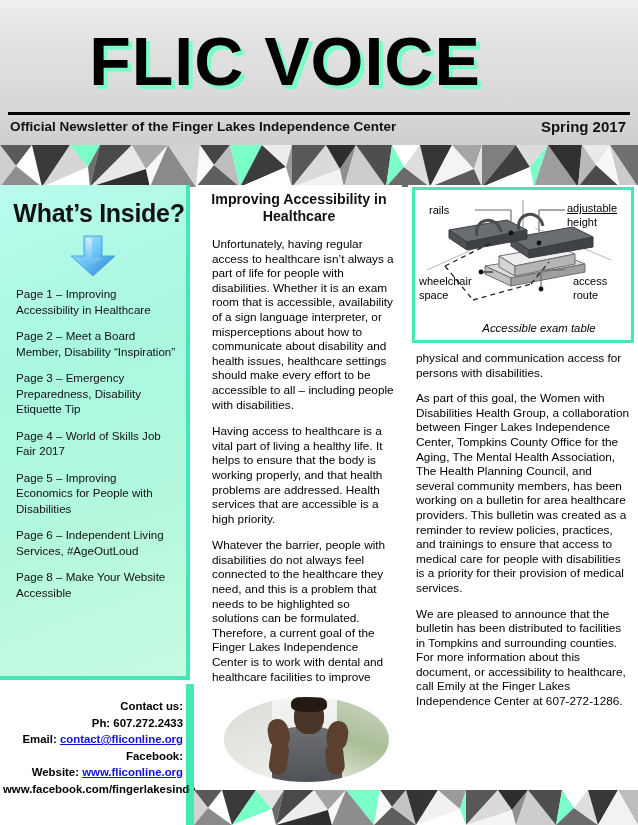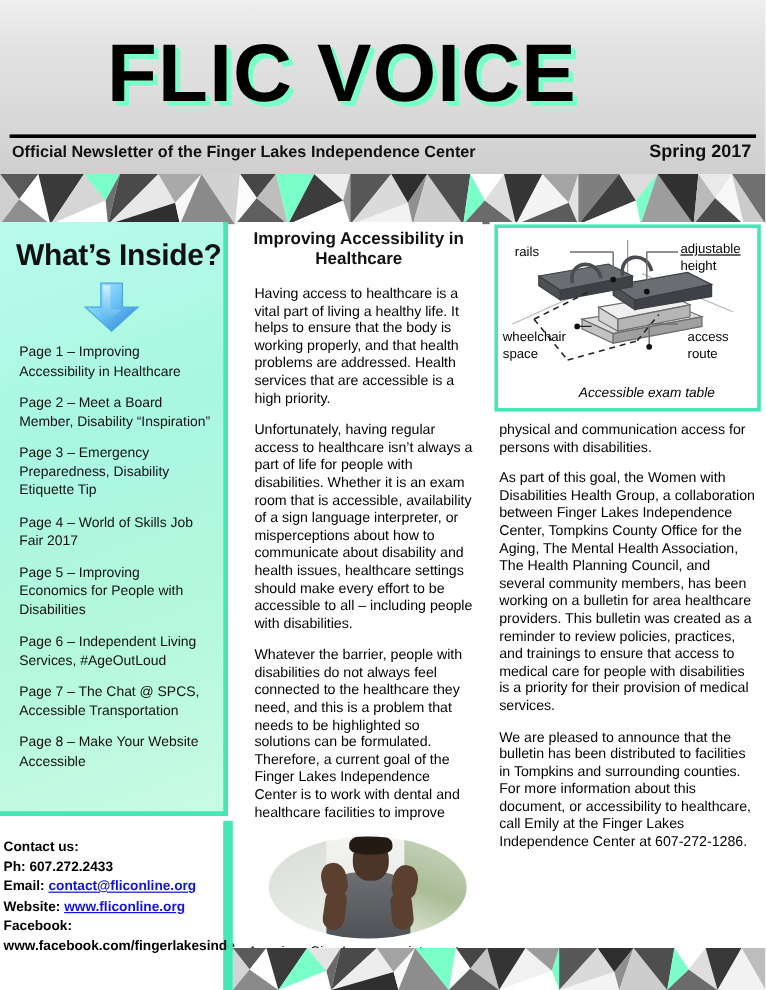--- a/index.html
+++ b/index.html
@@ -62,21 +62,21 @@
   .toc-item{
     font-size:11.6px;font-weight:normal;color:#111;
     line-height:15.5px;margin-bottom:11px;
   }
 
   .contact-box{
     position:absolute;left:0;top:684px;width:190px;height:141px;
     background:#ffffff;
     border-right:4px solid #45e8b4;
     box-sizing:border-box;
-    text-align:left;
+    text-align:right;
     padding-top:14px;
   }
   .contact-line{
     font-size:11.4px;font-weight:bold;color:#000;line-height:16.5px;
     padding:0 3px;
   }
   .contact-line a{color:#1111dd;text-decoration:underline;}
 
   
   .col-mid{
@@ -236,39 +236,38 @@
     </svg>
   </div>
 
   <ul class="toc-list">
     <li class="toc-item">Page 1 – Improving Accessibility in Healthcare</li>
     <li class="toc-item">Page 2 – Meet a Board Member, Disability “Inspiration”</li>
     <li class="toc-item">Page 3 – Emergency Preparedness, Disability Etiquette Tip</li>
     <li class="toc-item">Page 4 – World of Skills Job Fair 2017</li>
     <li class="toc-item">Page 5 – Improving Economics for People with Disabilities</li>
     <li class="toc-item">Page 6 – Independent Living Services, #AgeOutLoud</li>
-    <li class="toc-item">Page 7 – The Chat @ SPCS, Accessible Transportation</li>
     <li class="toc-item">Page 8 – Make Your Website Accessible</li>
   </ul>
 </div>
 
 <div class="contact-box">
   <div class="contact-line">Contact us:</div>
   <div class="contact-line">Ph: 607.272.2433</div>
   <div class="contact-line"><span>Email: </span><a href="#">contact@fliconline.org</a></div>
+  <div class="contact-line">Facebook:</div>
   <div class="contact-line"><span>Website: </span><a href="#">www.fliconline.org</a></div>
-  <div class="contact-line">Facebook:</div>
   <div class="contact-line">www.facebook.com/fingerlakesindependence</div>
 </div>
 
 <div class="col-mid">
   <div class="art-head">Improving Accessibility in Healthcare</div>
   <div class="art-body">
+    <p>Unfortunately, having regular access to healthcare isn’t always a part of life for people with disabilities. Whether it is an exam room that is accessible, availability of a sign language interpreter, or misperceptions about how to communicate about disability and health issues, healthcare settings should make every effort to be accessible to all – including people with disabilities.</p>
     <p>Having access to healthcare is a vital part of living a healthy life.  It helps to ensure that the body is working properly, and that health problems are addressed.  Health services that are accessible is a high priority.</p>
-    <p>Unfortunately, having regular access to healthcare isn’t always a part of life for people with disabilities. Whether it is an exam room that is accessible, availability of a sign language interpreter, or misperceptions about how to communicate about disability and health issues, healthcare settings should make every effort to be accessible to all – including people with disabilities.</p>
     <p> Whatever the barrier, people with disabilities do not always feel connected to the healthcare they need, and this is a problem that needs to be highlighted so solutions can be formulated. Therefore, a current goal of the Finger Lakes Independence Center is to work with dental and healthcare facilities to improve</p>
   </div>
 
   <div class="photo-wrap">
     <div class="photo-oval">
       <div class="ph-bg-l"></div>
       <div class="ph-bg-r"></div>
       <div class="ph-body"></div>
       <div class="ph-arm-l"></div>
       <div class="ph-arm-r"></div>

